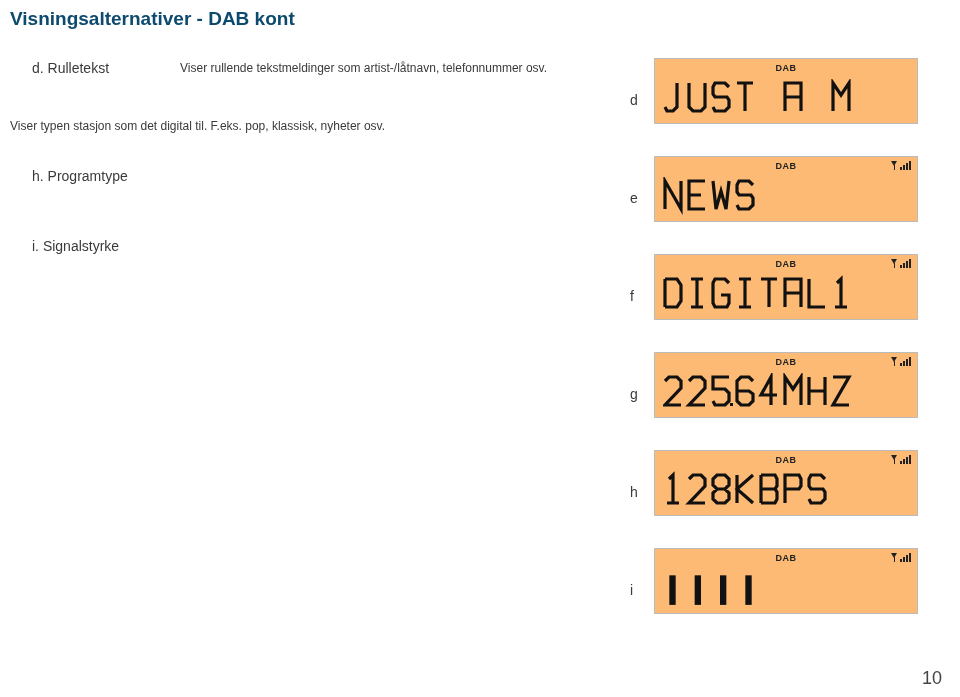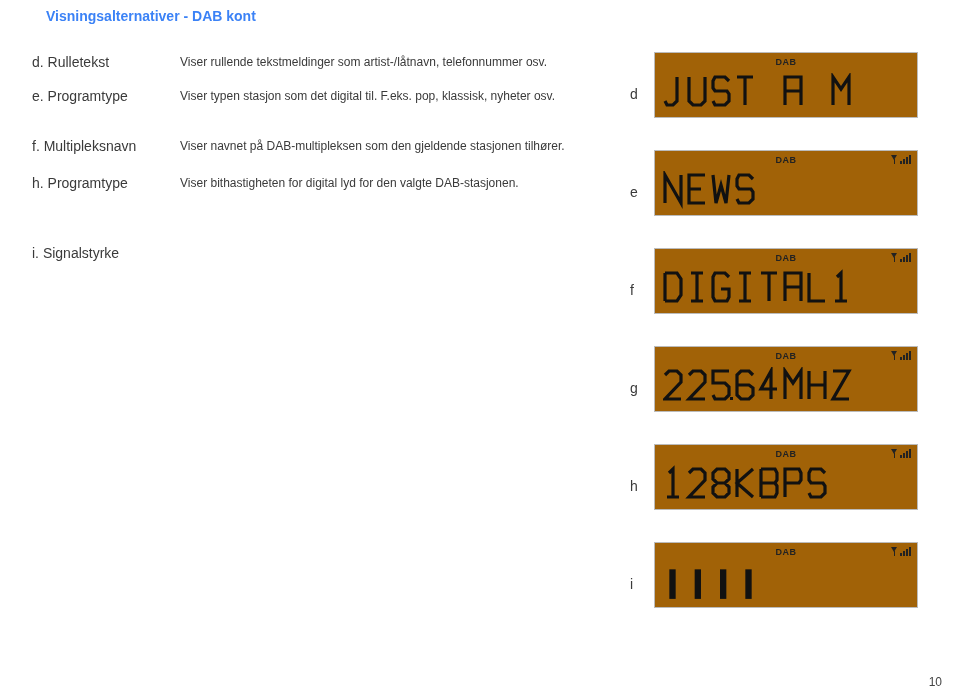--- a/index.html
+++ b/index.html
@@ -6,34 +6,33 @@
   body {
     font-family: Arial, Helvetica, sans-serif;
     background: #fff;
     color: #3a3a3a;
     width: 960px;
     height: 697px;
     position: relative;
     padding: 8px 18px 10px 10px;
   }
   h1 {
-    font-size: 14px;
+    font-size: 19px;
     font-weight: bold;
-    color: #3b82f6;
+    color: #0c4a6e;
     margin-bottom: 26px;
-    margin-left: 36px;
   }
   .content { display: flex; }
   .left-col {
     width: 620px;
     padding-top: 4px;
   }
   .row {
     display: flex;
-    margin-bottom: 18px;
+    margin-bottom: 42px;
   }
   .row.last { margin-bottom: 10px; gap: 26px; }
   .label {
     width: 170px;
     font-size: 14px;
     padding-left: 22px;
   }
   .desc {
     width: 390px;
     font-size: 12px;
@@ -52,21 +51,21 @@
     width: 24px;
     font-size: 14px;
     padding-top: 34px;
     color: #3a3a3a;
   }
   .lcd {
     width: 264px;
     height: 66px;
     position: relative;
     border: 1px solid #bbb;
-    background: #a16207;
+    background: #fdba74;
   }
   .dab-badge {
     position: absolute;
     top: 4px;
     left: 50%;
     transform: translateX(-50%);
     font-size: 9px;
     font-weight: bold;
     letter-spacing: 0.5px;
     color: #222;
@@ -112,21 +111,21 @@
     bottom: 6px;
     height: 38px;
     display: flex;
     align-items: flex-end;
   }
   .seg-svg { width: 100%; height: 100%; }
   .page-num {
     position: absolute;
     bottom: 8px;
     right: 18px;
-    font-size: 12px;
+    font-size: 18px;
     color: #444;
   }
   
   .seg path, .seg line {
     stroke: #111;
     stroke-width: 3.2;
     stroke-linecap: butt;
     fill: none;
   }
 </style>
@@ -135,30 +134,24 @@
 
 <h1>Visningsalternativer - DAB kont</h1>
 
 <div class="content">
   <div class="left-col">
     <div class="row">
       <div class="label">d. Rulletekst</div>
       <div class="desc">Viser rullende tekstmeldinger som artist-/låtnavn, telefonnummer osv.</div>
     </div>
     <div class="row" style="margin-bottom:34px">
-      <div class="label">e. Programtype</div>
       <div class="desc">Viser typen stasjon som det digital til. F.eks. pop, klassisk, nyheter osv.</div>
-    </div>
-    <div class="row" style="margin-bottom:20px">
-      <div class="label">f. Multipleksnavn</div>
-      <div class="desc">Viser navnet på DAB-multipleksen som den gjeldende stasjonen tilhører.</div>
     </div>
     <div class="row" style="margin-bottom:54px">
       <div class="label">h. Programtype</div>
-      <div class="desc">Viser bithastigheten for digital lyd for den valgte DAB-stasjonen.</div>
     </div>
     <div class="row last">
       <div class="label">i. Signalstyrke</div>
     </div>
   </div>
 
   <div class="right-col" id="displays">
       <div class="disp-row">
         <div class="marker">d</div>
         <div class="lcd">

